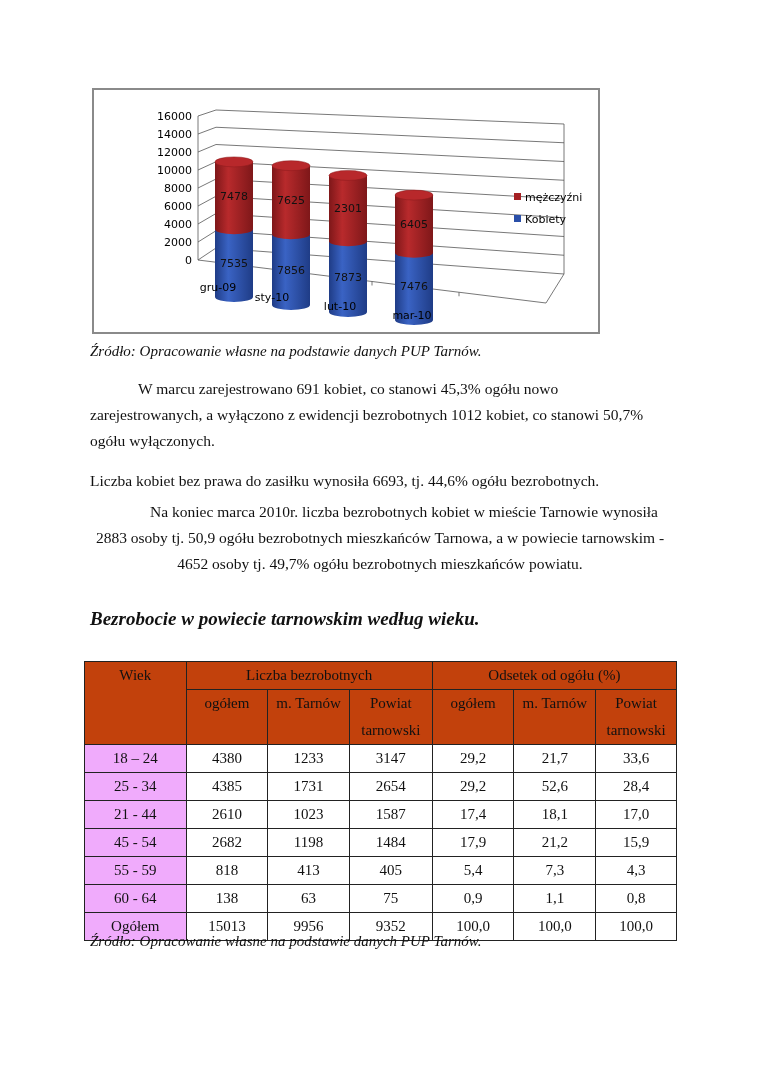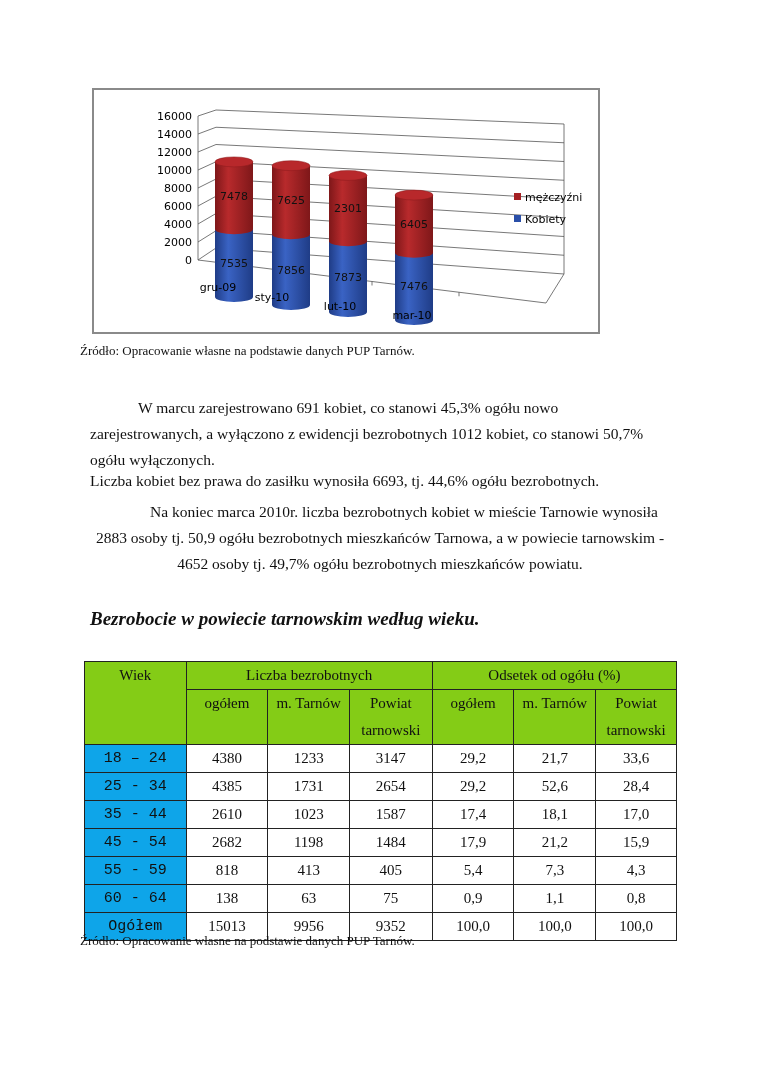--- a/index.html
+++ b/index.html
@@ -1,27 +1,27 @@
 <!DOCTYPE html>
 <html><head>
 <meta charset="utf-8">
 <style>
   html, body { margin: 0; padding: 0; background: #ffffff; }
   body { width: 760px; height: 1075px; position: relative; font-family: "Liberation Serif", serif; color: #111; overflow: hidden; }
   .chart-frame { position: absolute; left: 92px; top: 88px; width: 508px; height: 246px; border: 2px solid #8a8a8a; box-sizing: border-box; background: #fff; }
   .chart-frame svg { position: absolute; left: 0; top: 0; }
-  .caption { position: absolute; left: 80px; font-size: 13px; }
+  .caption { position: absolute; left: 90px; font-style: italic; font-size: 15px; }
   .para { position: absolute; left: 90px; width: 580px; font-size: 15.5px; line-height: 26px; }
   .indent { text-indent: 48px; }
   .section-title { position: absolute; left: 90px; top: 608px; font-weight: bold; font-style: italic; font-size: 19px; }
   table.data { position: absolute; left: 84px; top: 661px; width: 593px; border-collapse: collapse; font-size: 15px; }
   table.data td, table.data th { border: 1.5px solid #222; text-align: center; font-weight: normal; padding: 0; height: 27px; vertical-align: middle; }
-  table.data .hdr { background: #84cc16; }
+  table.data .hdr { background: #c2410c; }
   table.data th.sub { vertical-align: top; line-height: 27px; }
-  table.data td.age { background: #0ea5e9; font-family: Liberation Mono, monospace; }
+  table.data td.age { background: #f0abfc; }
 </style>
 </head>
 <body>
 
 <div class="chart-frame">
   <svg id="chart-svg" width="508" height="246" viewBox="0 0 508 246">
       <defs>
         <linearGradient id="gBlue" x1="0" x2="1" y1="0" y2="0">
           <stop offset="0" stop-color="#1f3c86"></stop>
           <stop offset="0.35" stop-color="#3a63c4"></stop>
@@ -93,21 +93,21 @@
       <text x="318" y="229" text-anchor="middle" font-size="11" font-family="DejaVu Sans, sans-serif" fill="#000">mar-10</text>
       <rect x="420" y="103" width="7" height="7" fill="#a52023"></rect>
       <text x="431" y="111" font-size="11" font-family="DejaVu Sans, sans-serif" fill="#000">mężczyźni</text>
       <rect x="420" y="125" width="7" height="7" fill="#2a4fa8"></rect>
       <text x="431" y="133" font-size="11" font-family="DejaVu Sans, sans-serif" fill="#000">Kobiety</text>
     </svg>
 </div>
 
 <div class="caption" style="top:343px;">Źródło: Opracowanie własne na podstawie danych PUP Tarnów.</div>
 
-<div class="para indent" style="top:395px;">W marcu zarejestrowano 691 kobiet, co stanowi 45,3% ogółu nowo zarejestrowanych, a wyłączono z ewidencji bezrobotnych 1012 kobiet, co stanowi 50,7% ogółu wyłączonych.</div>
+<div class="para indent" style="top:376px;">W marcu zarejestrowano 691 kobiet, co stanowi 45,3% ogółu nowo zarejestrowanych, a wyłączono z ewidencji bezrobotnych 1012 kobiet, co stanowi 50,7% ogółu wyłączonych.</div>
 <div class="para" style="top:468px;">Liczba kobiet bez prawa do zasiłku wynosiła 6693, tj. 44,6% ogółu bezrobotnych.</div>
 <div class="para indent" style="top:499px;text-align:center;">Na koniec marca 2010r. liczba bezrobotnych kobiet w mieście Tarnowie wynosiła 2883 osoby tj. 50,9 ogółu bezrobotnych mieszkańców Tarnowa, a w powiecie tarnowskim - 4652 osoby tj. 49,7% ogółu bezrobotnych mieszkańców powiatu.</div>
 
 <div class="section-title">Bezrobocie w powiecie tarnowskim według wieku.</div>
 
 <table class="data">
   <colgroup>
     <col style="width:102px">
       <col style="width:82px">
       <col style="width:82px">
@@ -144,21 +144,21 @@
       <tr>
         <td class="age">25 - 34</td>
         <td>4385</td>
         <td>1731</td>
         <td>2654</td>
         <td>29,2</td>
         <td>52,6</td>
         <td>28,4</td>
       </tr>
       <tr>
-        <td class="age">35 - 44</td>
+        <td class="age">21 - 44</td>
         <td>2610</td>
         <td>1023</td>
         <td>1587</td>
         <td>17,4</td>
         <td>18,1</td>
         <td>17,0</td>
       </tr>
       <tr>
         <td class="age">45 - 54</td>
         <td>2682</td>

